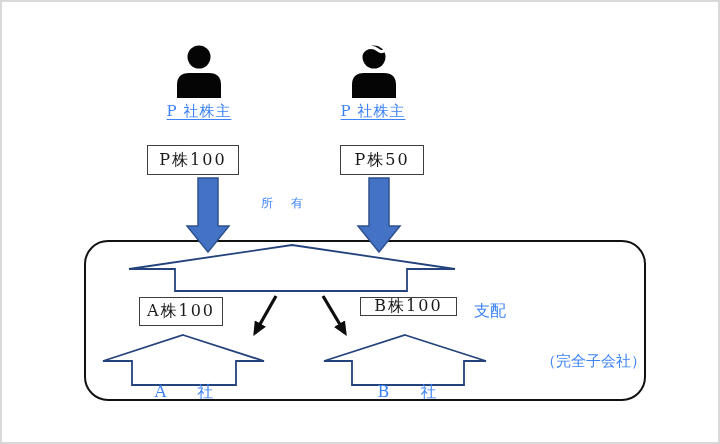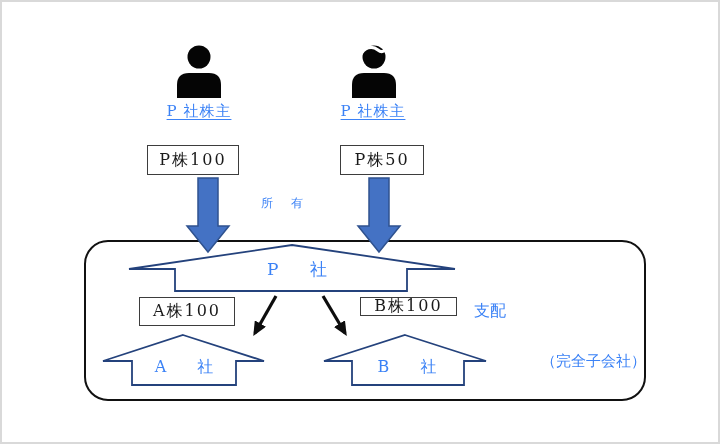--- a/index.html
+++ b/index.html
@@ -55,21 +55,21 @@
     letter-spacing: 2px;
     text-align: center;
     white-space: pre;
     display: flex;
     align-items: center;
     justify-content: center;
   }
   .own-label { width: 84px; font-size: 12px; word-spacing: 14px; }
   .ctl-label { width: 56px; font-size: 16px; }
   .company-name { font-size: 17px; word-spacing: 26px; }
-  .company-name.small { font-size: 16px; }
+  .company-name.small { font-size: 16px; margin-top: 25px; }
   .note-label { width: 142px; font-size: 15px; }
   .person {
     position: absolute;
     z-index: 2;
     width: 48px; height: 54px;
   }
 </style>
 </head>
 <body>
 
@@ -109,23 +109,22 @@
 
     <polygon points="403,333 484,359 462,359 462,383 350,383 350,359 322,359" fill="#ffffff" stroke="#24427c" stroke-width="1.8"></polygon>
 
     <polygon points="196,176 216,176 216,224 227,224 206,250 185,224 196,224" fill="#4472c4" stroke="#2f528f" stroke-width="1.5"></polygon>
     <polygon points="367,176 387,176 387,224 398,224 377,250 356,224 367,224" fill="#4472c4" stroke="#2f528f" stroke-width="1.5"></polygon>
 
     <line x1="274" y1="294" x2="253" y2="331" stroke="#0d0d0d" stroke-width="3.2" marker-end="url(#ah)"></line>
     <line x1="321" y1="294" x2="343" y2="331" stroke="#0d0d0d" stroke-width="3.2" marker-end="url(#ah)"></line>
   </svg>
 
-  <div class="txt company-name" style="left:235px; top:256px; width:120px;">P 社</div>
 
-  <div class="holding-box" style="left:137px; top:295px; width:96px; height:29px;">A株100</div>
+  <div class="holding-box" style="left:137px; top:295px; width:84px; height:29px;">A株100</div>
   <div class="holding-box" style="left:358px; top:295px; width:97px; height:19px;">B株100</div>
 
   <div class="txt ctl-label" style="left:460px; top:299px;">支配</div>
 
   <div class="txt company-name small" style="left:128px; top:355px; width:108px;">A 社</div>
   <div class="txt company-name small" style="left:348px; top:355px; width:114px;">B 社</div>
 
   <div class="txt note-label" style="left:502px; top:350px;text-align:right;">（完全子会社）</div>
 
 </div>

